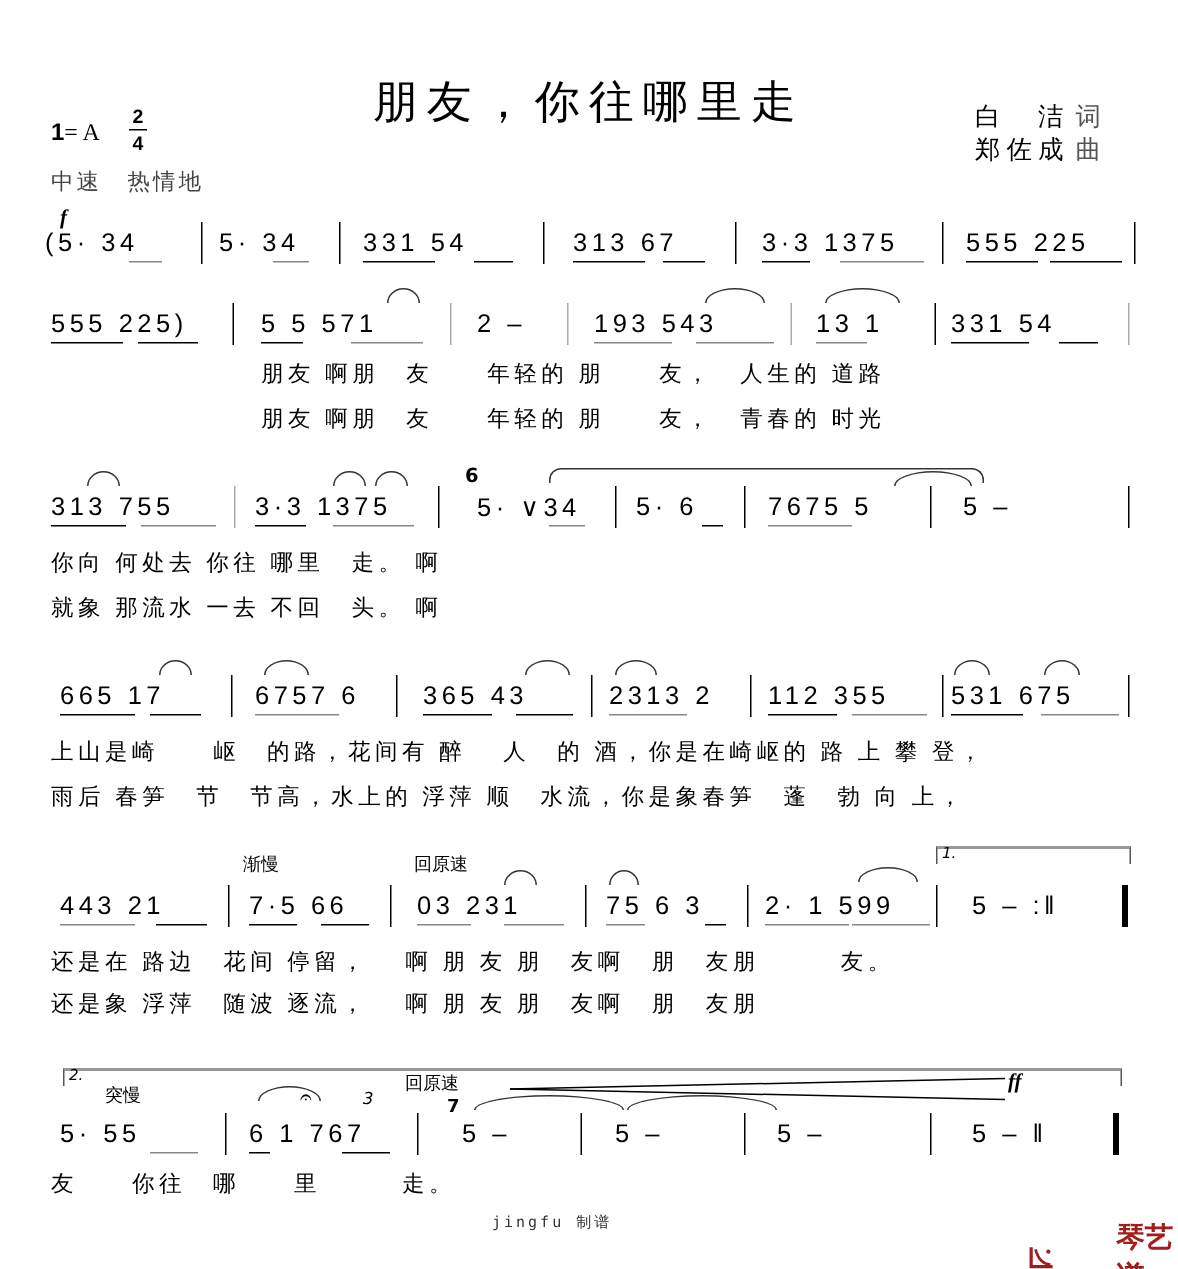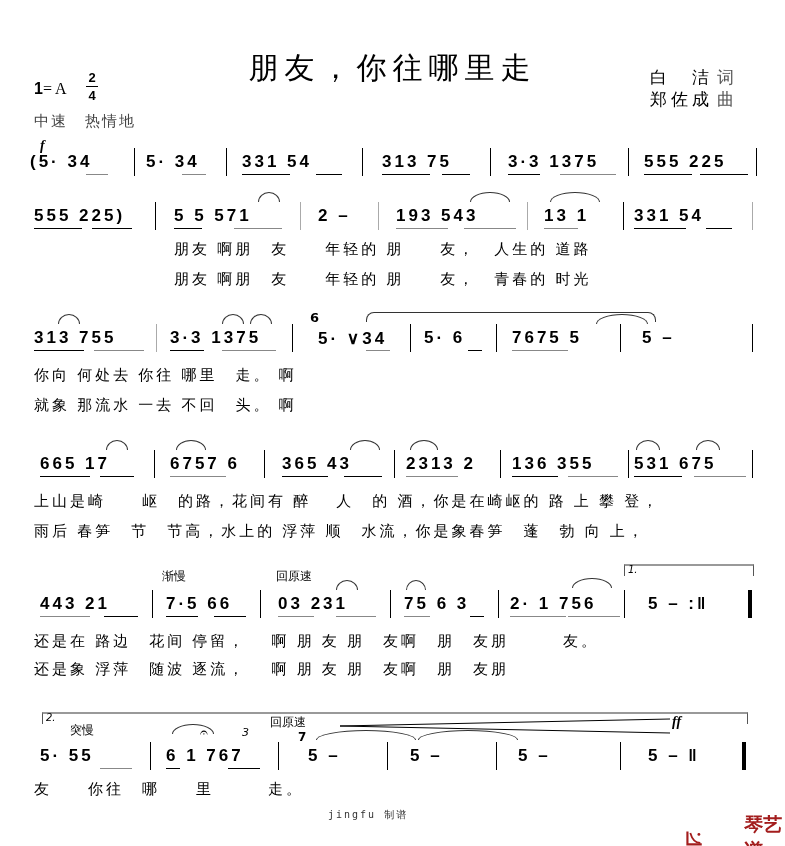--- a/index.html
+++ b/index.html
@@ -10,29 +10,29 @@
   .title { left: 0; width: 785px; top: 48px; text-align: center; font-size: 30px; letter-spacing: 6px; font-family: "DejaVu Serif", serif; }
   .credit { font-size: 17px; letter-spacing: 4px; font-family: "DejaVu Serif", serif; }
   .credit .role { color: #555; margin-left: 4px; }
   .key { left: 34px; top: 80px; font-size: 16px; font-family: "Liberation Serif", serif; }
   .key b { font-family: "Liberation Sans", sans-serif; font-weight: bold; }
   .timesig { left: 86px; top: 70px; width: 12px; text-align: center; font-family: "Liberation Sans", sans-serif; font-weight: bold; font-size: 13px; line-height: 15px; }
   .timesig .line { border-top: 1px solid #000; height: 0; margin: 1px 0; }
   .tempo { left: 34px; top: 112px; font-size: 15px; color: #444; letter-spacing: 2px; }
 
   .row { position: absolute; left: 0; width: 785px; height: 40px; }
-  .note { position: absolute; font-family: "Liberation Sans", sans-serif; font-weight: bold; font-size: 17px; top: 8px; white-space: nowrap; letter-spacing: 3px; text-align: right; }
+  .note { position: absolute; font-family: "Liberation Sans", sans-serif; font-weight: normal; font-size: 17px; top: 8px; white-space: nowrap; letter-spacing: 3px; text-align: right; }
   .bar { position: absolute; top: 4px; width: 1px; height: 28px; background: #000; }
   .bar.gray { background: #aaa; }
   .bar.thick { width: 4px; }
   .u1 { position: absolute; height: 0; border-top: 1px solid #000; }
   .u2 { position: absolute; height: 0; border-top: 1px solid #888; }
   .slur { position: absolute; height: 10px; border: 1px solid #333; border-bottom: none; border-radius: 50% 50% 0 0 / 100% 100% 0 0; }
 
-  .lyric { position: absolute; font-size: 15px; letter-spacing: 3px; white-space: nowrap; font-family: Liberation Sans, sans-serif; }
+  .lyric { position: absolute; font-size: 15px; letter-spacing: 3px; white-space: nowrap; font-family: Liberation Serif, serif; }
   .small { position: absolute; font-size: 12px; font-family: "DejaVu Sans", sans-serif; white-space: nowrap; }
   .dyn { position: absolute; font-style: italic; font-weight: bold; font-family: "Liberation Serif", serif; font-size: 14px; }
   .bracket { position: absolute; border-top: 2px solid #999; border-left: 1px solid #555; border-right: 1px solid #555; height: 12px; }
 
   .footer { left: 328px; top: 808px; font-size: 10px; color: #333; letter-spacing: 2px; font-family: "DejaVu Sans Mono", monospace; }
   .logo { left: 686px; top: 812px; display: flex; align-items: center; color: #a31d1d; font-weight: bold; font-size: 19px; font-family: "DejaVu Sans", sans-serif; gap: 39px; }
   .logo-mark { width: 24px; height: 22px; margin-right: 2px; }
 </style>
 </head>
 <body>
@@ -61,21 +61,21 @@
   <span class="note" style="left:30px;">(5· 34</span>
   <div class="u2" style="left:86px; top:30px; width:22px;"></div>
   <div class="bar" style="left:134px;"></div>
   <span class="note" style="left:146px;">5· 34</span>
   <div class="u2" style="left:182px; top:30px; width:24px;"></div>
   <div class="bar" style="left:226px;"></div>
   <span class="note" style="left:242px;">331 54</span>
   <div class="u1" style="left:242px; top:30px; width:48px;"></div>
   <div class="u1" style="left:316px; top:30px; width:26px;"></div>
   <div class="bar" style="left:362px;"></div>
-  <span class="note" style="left:382px;">313 75</span>
+  <span class="note" style="left:382px;">313 67</span>
   <div class="u1" style="left:382px; top:30px; width:48px;"></div>
   <div class="u1" style="left:442px; top:30px; width:28px;"></div>
   <div class="bar" style="left:490px;"></div>
   <span class="note" style="left:508px;">3·3 1375</span>
   <div class="u1" style="left:508px; top:30px; width:32px;"></div>
   <div class="u2" style="left:560px; top:30px; width:56px;"></div>
   <div class="bar" style="left:628px;"></div>
   <span class="note" style="left:644px;">555 225</span>
   <div class="u1" style="left:644px; top:30px; width:48px;"></div>
   <div class="u1" style="left:700px; top:30px; width:48px;"></div>
@@ -153,21 +153,21 @@
   <div class="bar" style="left:264px;"></div>
   <span class="note" style="left:282px;">365 43</span>
   <div class="u1" style="left:282px; top:30px; width:46px;"></div>
   <div class="u1" style="left:344px; top:30px; width:38px;"></div>
   <div class="slur" style="left:350px; top:-6px; width:30px;"></div>
   <div class="bar" style="left:394px;"></div>
   <span class="note" style="left:406px;">2313 2</span>
   <div class="u2" style="left:406px; top:30px; width:52px;"></div>
   <div class="slur" style="left:410px; top:-6px; width:28px;"></div>
   <div class="bar" style="left:500px;"></div>
-  <span class="note" style="left:512px;">136 355</span>
+  <span class="note" style="left:512px;">112 355</span>
   <div class="u1" style="left:512px; top:30px; width:46px;"></div>
   <div class="u2" style="left:568px; top:30px; width:50px;"></div>
   <div class="bar" style="left:628px;"></div>
   <span class="note" style="left:634px;">531 675</span>
   <div class="u1" style="left:634px; top:30px; width:48px;"></div>
   <div class="u2" style="left:694px; top:30px; width:52px;"></div>
   <div class="slur" style="left:636px; top:-6px; width:24px;"></div>
   <div class="slur" style="left:696px; top:-6px; width:24px;"></div>
   <div class="bar" style="left:752px;"></div>
 </div>
@@ -190,21 +190,21 @@
   <span class="note" style="left:278px;">03 231</span>
   <div class="u2" style="left:278px; top:30px; width:36px;"></div>
   <div class="u2" style="left:336px; top:30px; width:40px;"></div>
   <div class="slur" style="left:336px; top:-6px; width:22px;"></div>
   <div class="bar" style="left:390px;"></div>
   <span class="note" style="left:404px;">75 6 3</span>
   <div class="u2" style="left:404px; top:30px; width:26px;"></div>
   <div class="slur" style="left:406px; top:-6px; width:20px;"></div>
   <div class="u1" style="left:470px; top:30px; width:14px;"></div>
   <div class="bar" style="left:498px;"></div>
-  <span class="note" style="left:510px;">2· 1 756</span>
+  <span class="note" style="left:510px;">2· 1 599</span>
   <div class="u2" style="left:510px; top:30px; width:56px;"></div>
   <div class="u2" style="left:568px; top:30px; width:52px;"></div>
   <div class="slur" style="left:572px; top:-8px; width:40px;"></div>
   <div class="bar" style="left:624px;"></div>
   <span class="note" style="left:648px;">5 – :‖</span>
   <div class="bar thick" style="left:748px;"></div>
 </div>
 <div class="lyric" style="left:34px; top:632px;">还是在 路边　花间 停留，　 啊 朋 友 朋　友啊　朋　友朋　　　友。</div>
 <div class="lyric" style="left:34px; top:660px;">还是象 浮萍　随波 逐流，　 啊 朋 友 朋　友啊　朋　友朋</div>
 

